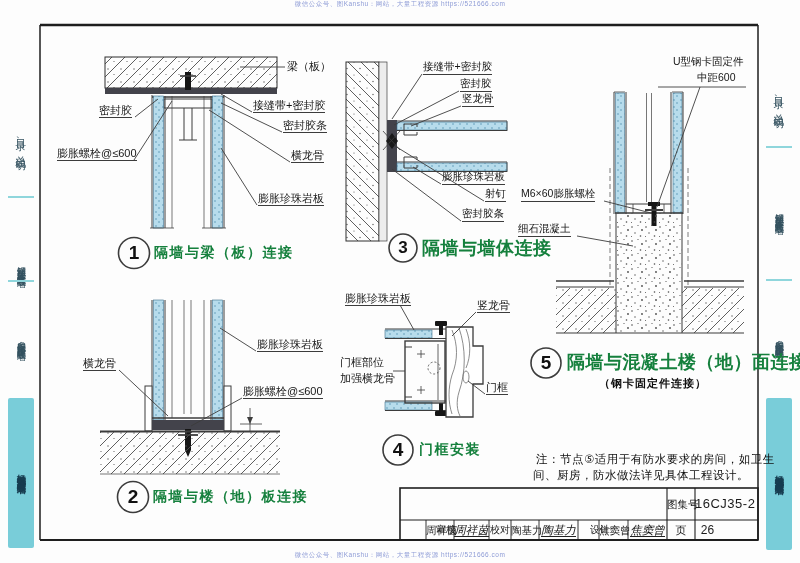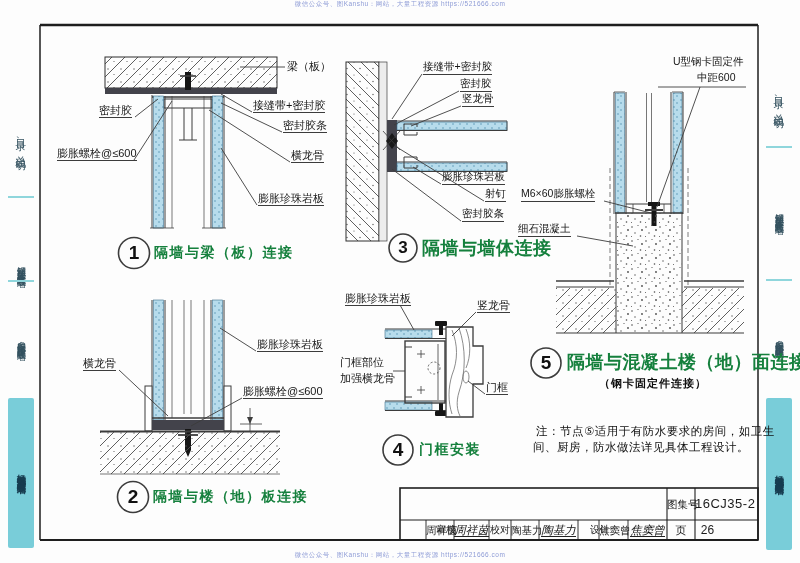--- a/index.html
+++ b/index.html
@@ -19,21 +19,21 @@
   .lbl{position:absolute;font-size:11px;line-height:1.1;white-space:nowrap;color:#161616;}
   .lbl.u{border-bottom:1px solid #3c3c3c;padding-bottom:1px;}
   .lbl.sm{font-size:10.5px;}
   
   .cap-num{position:absolute;transform:translate(-50%,-50%);font-size:19px;font-weight:bold;color:#111;}
   .cap-txt{position:absolute;transform:translateY(-50%);font-size:14px;font-weight:bold;
            letter-spacing:1.5px;color:#15803d;white-space:nowrap;}
   .cap-txt.sm{font-size:18px;letter-spacing:.5px;text-align:center;}
   .cap-sub{position:absolute;transform:translate(-50%,-50%);font-size:11px;font-weight:bold;
            letter-spacing:1px;color:#0d0d0d;white-space:nowrap;text-align:right;}
-  .note-line{position:absolute;font-size:11.5px;letter-spacing:.5px;color:#101010;white-space:nowrap;}
+  .note-line{position:absolute;font-size:11.5px;letter-spacing:.5px;color:#101010;white-space:nowrap;margin-top:28px;}
   
   .tb{position:absolute;text-align:center;white-space:nowrap;}
   .tb-title{left:400px;top:488px;width:267px;height:32px;line-height:32px;font-size:20px;
             font-weight:bold;letter-spacing:7px;color:#0a0a0a;}
   .tb-cell{top:520px;height:20px;line-height:20px;font-size:10px;}
   .tb-cell.name{font-size:10.5px;}
   .sig{font-style:italic;transform:skewX(-14deg) rotate(-5deg);font-size:11.5px;color:#141414;
        border-bottom:1px solid #222;}
 </style>
 </head>

